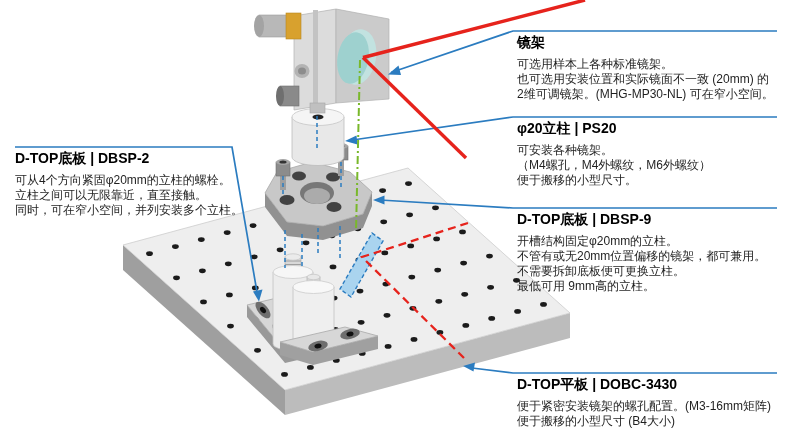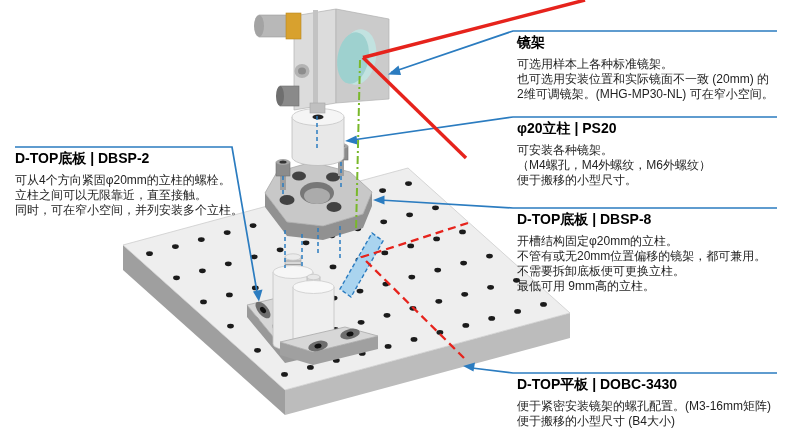--- a/index.html
+++ b/index.html
@@ -252,21 +252,21 @@
   <div class="label" style="left:517px;top:100px;width:280px;">
     <div class="label-title">φ20立柱 | PS20</div>
     <div class="label-body">
       <div class="label-line">可安装各种镜架。</div>
       <div class="label-line">（M4螺孔，M4外螺纹，M6外螺纹）</div>
       <div class="label-line">便于搬移的小型尺寸。</div>
     </div>
   </div>
 
   <div class="label" style="left:517px;top:191px;width:280px;">
-    <div class="label-title">D-TOP底板 | DBSP-8</div>
+    <div class="label-title">D-TOP底板 | DBSP-9</div>
     <div class="label-body">
       <div class="label-line">开槽结构固定φ20mm的立柱。</div>
       <div class="label-line">不管有或无20mm位置偏移的镜架，都可兼用。</div>
       <div class="label-line">不需要拆卸底板便可更换立柱。</div>
       <div class="label-line">最低可用 9mm高的立柱。</div>
     </div>
   </div>
 
   <div class="label" style="left:517px;top:356px;width:280px;">
     <div class="label-title">D-TOP平板 | DOBC-3430</div>

